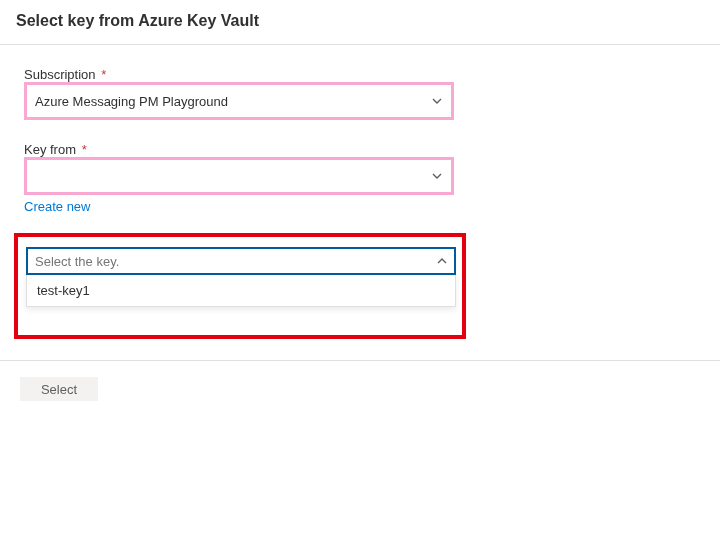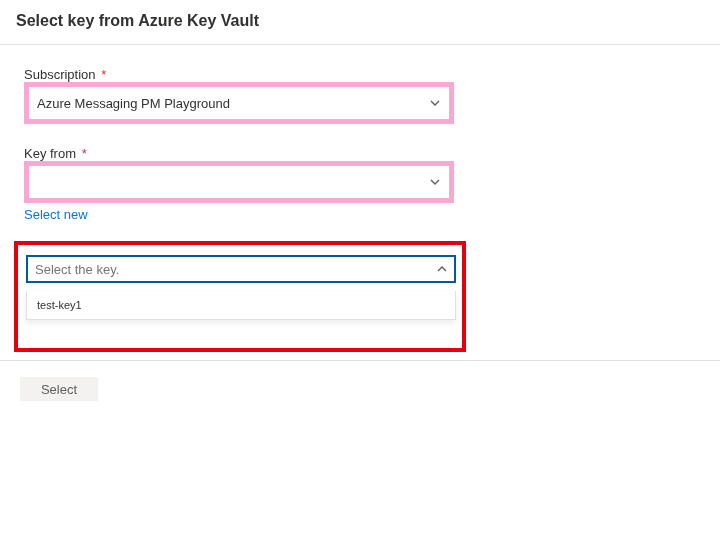--- a/index.html
+++ b/index.html
@@ -7,21 +7,21 @@
   .page { width: 720px; height: 418px; position: relative; }
   .header { padding: 12px 16px 14px 16px; border-bottom: 1px solid #e1dfdd; }
   .header h1 { font-size: 16px; font-weight: 600; }
   .content { padding: 18px 16px 0 24px; }
   .row { display: flex; align-items: flex-start; margin-bottom: 18px; flex-direction: column; }
   .label-col { width: 244px; padding-top: 4px; font-size: 13px; }
   .req { color: #d13438; margin-left: 2px; }
   .field-col { width: 430px; position: relative; }
   .select-box {
     width: 430px; height: 28px;
-    border: 5px solid #f9a8d4;
+    border: 3px solid #f9a8d4;
     background: #fff;
     display: flex; align-items: center;
     padding: 16px 8px;
     font-size: 13px;
     position: relative;
     cursor: pointer;
   }
   .chev { position: absolute; right: 8px; top: 50%; transform: translateY(-50%); pointer-events: none; }
   .create-link { color: #0078d4; font-size: 13px; margin-top: 4px; display: inline-block; cursor: pointer; }
   .key-section {
@@ -43,23 +43,22 @@
   .key-input-wrap .chev { right: 8px; }
   .dropdown-list {
     width: 430px;
     border: 1px solid #e1dfdd;
     border-top: none;
     box-shadow: 0 3px 6px rgba(0,0,0,.08);
     background: #fff;
   }
   .dropdown-item {
     padding: 8px 10px;
-    font-size: 11px;
+    font-size: 13px;
     cursor: pointer;
-    margin-top: 8px;
   }
   .footer {
     position: absolute;
     left: 0; right: 0; bottom: 0;
     height: 58px;
     border-top: 1px solid #e1dfdd;
     padding: 16px 20px 0 20px;
   }
   .select-btn {
     width: 78px; height: 24px;
@@ -106,21 +105,21 @@
         <span class="req">*</span>
       </div>
       <div class="field-col">
         <div class="select-box">
           <span class="chev">
             <svg width="12" height="12" viewBox="0 0 12 12">
                 <path d="M2 4l4 4 4-4" stroke="#605e5c" stroke-width="1.4" fill="none"></path>
               </svg>
           </span>
         </div>
-        <a class="create-link">Select new</a>
+        <a class="create-link">Create new</a>
       </div>
     </div>
 
     <div class="row">
       <div class="field-col">
         <div class="key-section">
           <div class="key-input-wrap">
             <input class="key-input" type="text" placeholder="Select the key." style="">
             <span class="chev">
               <svg width="12" height="12" viewBox="0 0 12 12">

